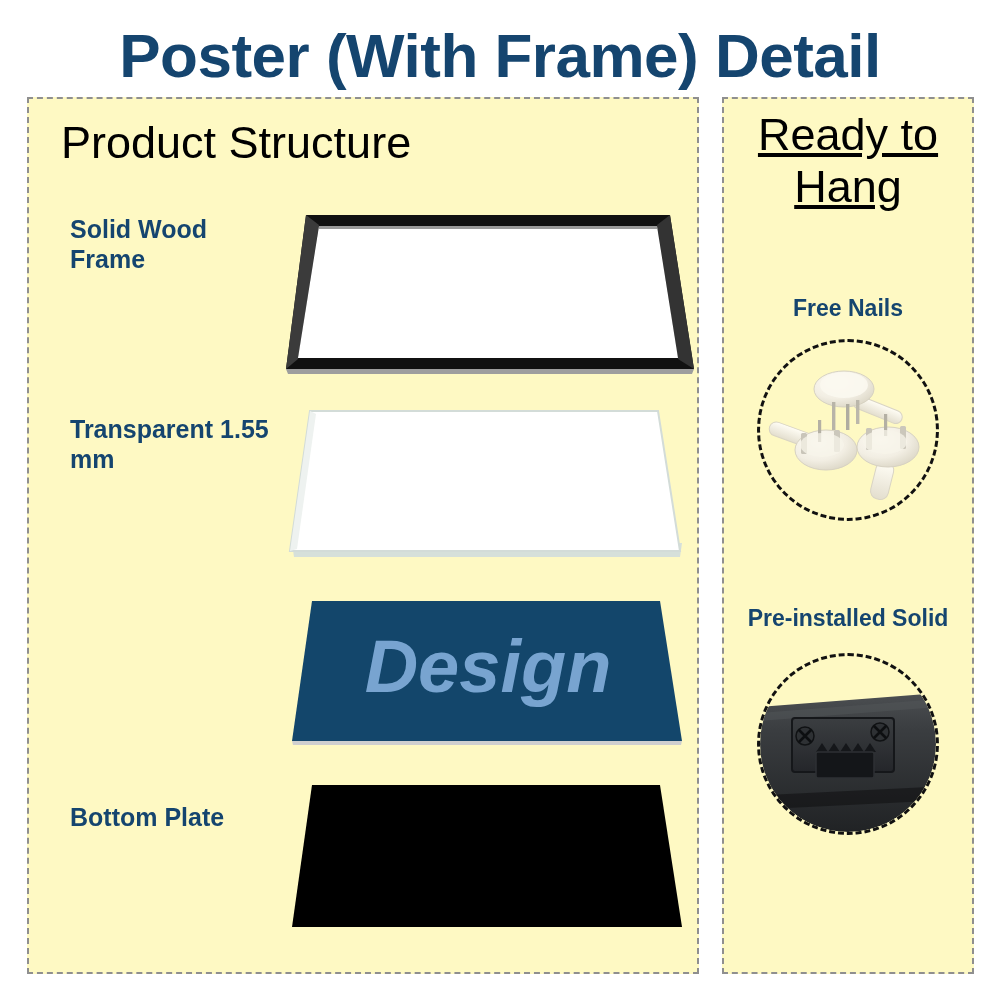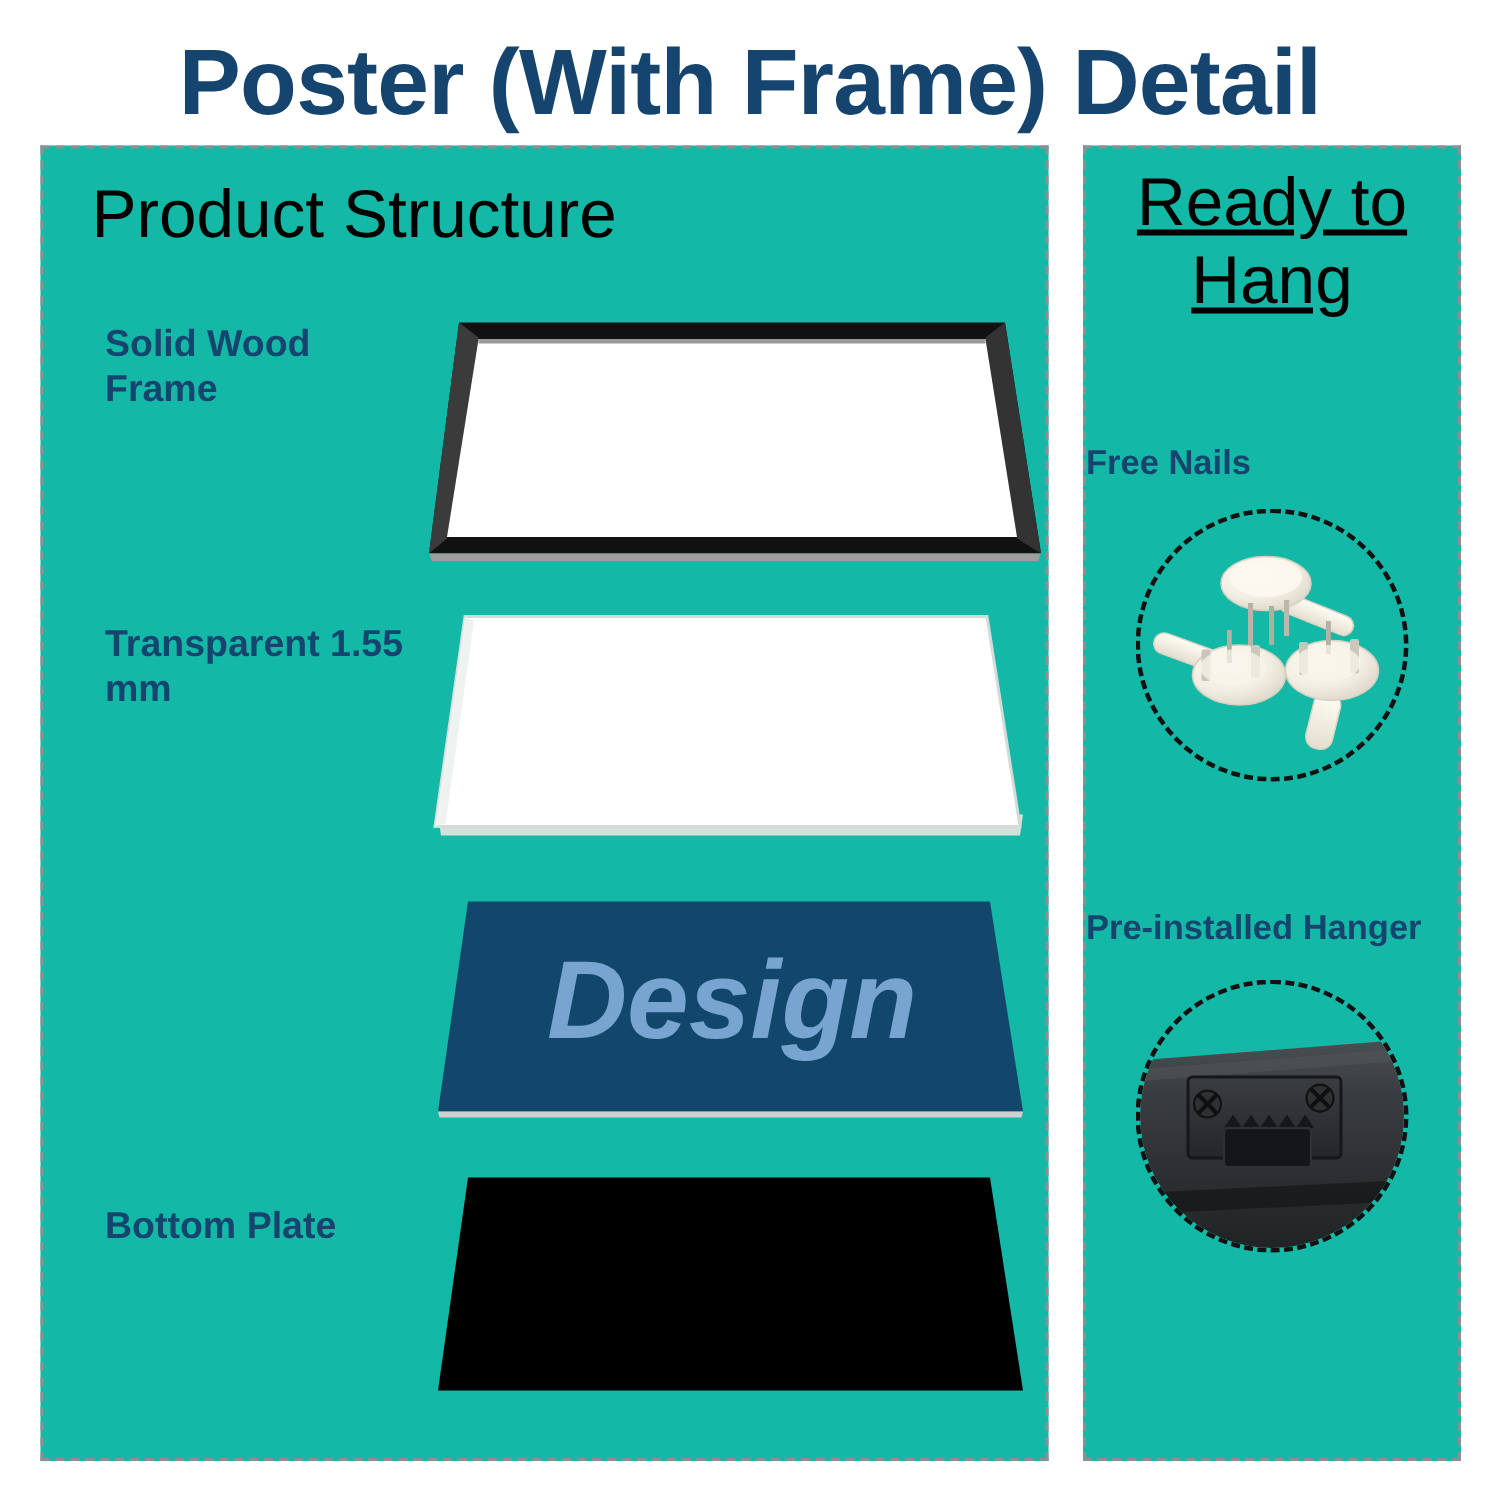--- a/index.html
+++ b/index.html
@@ -28,21 +28,21 @@
     letter-spacing: -0.5px;
     line-height: 1.1;
     white-space: nowrap;
     margin-top: 16px;
   }
 
   
   .panel {
     position: absolute;
     border: 2px dashed #8f8f8f;
-    background: #14b8a6;
+    background: #fef9c3;
     box-sizing: border-box;
   }
   #panel-structure {
     left: 27px;
     top: 97px;
     width: 672px;
     height: 877px;
   }
   #panel-ready {
     left: 722px;
@@ -104,20 +104,21 @@
   .feature-block {
     position: absolute;
     left: 0;
     width: 100%;
   }
   #feature-nails  { top: 196px; }
   #feature-hanger { top: 506px; }
 
   .feature-caption {
     width: 100%;
+    text-align: center;
     color: #15456f;
     font-size: 23px;
     font-weight: bold;
     line-height: 1.2;
   }
   .feature-photo {
     position: relative;
     width: 182px;
     height: 182px;
     margin: 16px auto 0 auto;
@@ -254,21 +255,21 @@
           <rect x="106" y="86" width="6" height="22" rx="1.5" fill="#c9c5b9"></rect>
           <rect x="124" y="72" width="3.2" height="22" fill="#b4b0a4"></rect>
           <rect x="140" y="84" width="6" height="23" rx="1.5" fill="#cbc7bb"></rect>
           <ellipse cx="125" cy="100" rx="22" ry="12" fill="#f7f4ea" opacity="0.75"></ellipse>
         </g>
       </svg>
     </div>
   </div>
 
   <div class="feature-block" id="feature-hanger">
-    <div class="feature-caption">Pre-installed Hanger</div>
+    <div class="feature-caption">Pre-installed Solid</div>
     <div class="feature-photo" id="hanger-photo">
       <svg id="hanger-art" width="176" height="176" viewBox="0 0 176 176">
         <defs>
           <linearGradient id="bodyGrad" x1="0" y1="0" x2="0" y2="1">
             <stop offset="0%" stop-color="#4c4f52"></stop>
             <stop offset="25%" stop-color="#3a3d40"></stop>
             <stop offset="100%" stop-color="#1d1f21"></stop>
           </linearGradient>
           <linearGradient id="plateGrad" x1="0" y1="0" x2="0" y2="1">
             <stop offset="0%" stop-color="#3b3e41"></stop>

